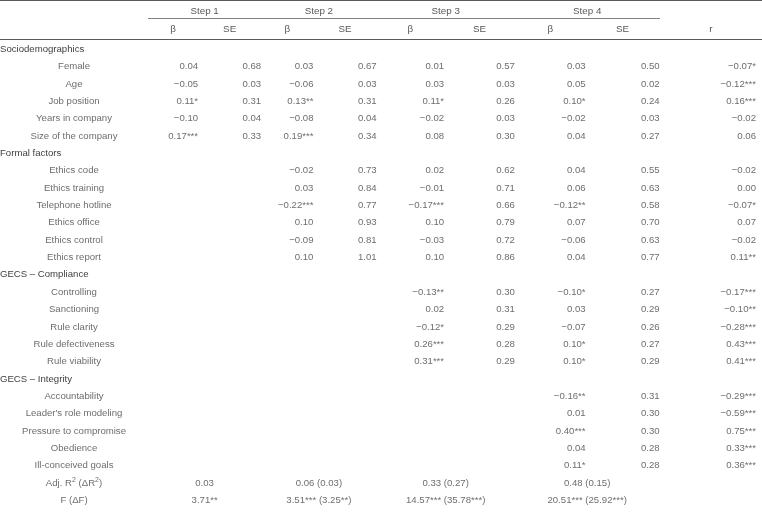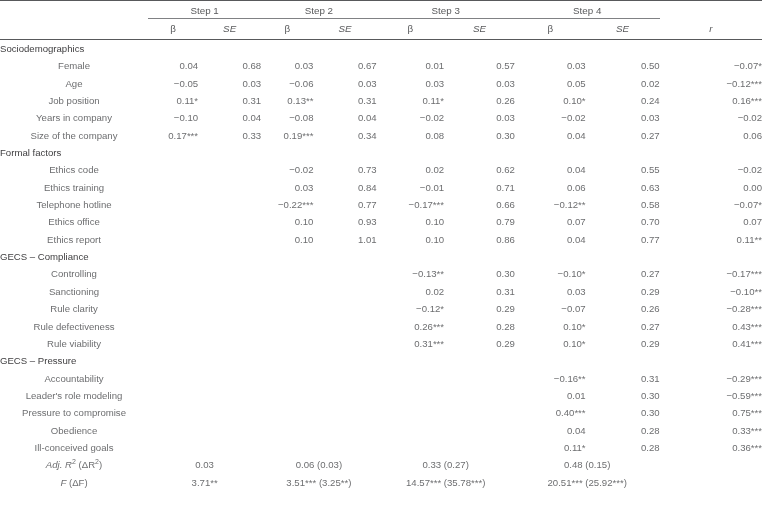--- a/index.html
+++ b/index.html
@@ -69,21 +69,21 @@
   }
   tr.step-row td.blank { border-bottom: none; }
 
   tr.subhead-row td {
     padding: 4px 0 5px 0;
     text-align: center;
     font-size: 9.8px;
     color: #58595b;
     white-space: nowrap;
   }
-  .ital { font-style: italic; }
+  .ital { }
 
   
   tr.data-row td,
   tr.section-row td,
   tr.summary-row td {
     padding: 0;
     height: 17.35px;
     line-height: 17.35px;
     white-space: nowrap;
     font-size: 9.6px;
@@ -99,21 +99,21 @@
     padding-left: 0px;
     font-weight: normal;
     color: #414042;
   }
   td.num {
     text-align: right;
     padding-right: 16px;
     color: #6d6e70;
     font-variant-numeric: tabular-nums;
   }
-  td.num.rcol { }
+  td.num.rcol { padding-right: 6px; }
   td.ctr {
     text-align: center;
     color: #6d6e70;
   }
   .sup-small {
     font-size: 7px;
     vertical-align: super;
     line-height: 0;
   }
 </style>
@@ -271,20 +271,32 @@
           <td class="num"></td>
           <td class="num">0.10</td>
           <td class="num">0.93</td>
           <td class="num">0.10</td>
           <td class="num">0.79</td>
           <td class="num">0.07</td>
           <td class="num">0.70</td>
           <td class="num rcol">0.07</td>
         </tr>
         <tr class="data-row">
+          <td class="lbl">Ethics control</td>
+          <td class="num"></td>
+          <td class="num"></td>
+          <td class="num">−0.09</td>
+          <td class="num">0.81</td>
+          <td class="num">−0.03</td>
+          <td class="num">0.72</td>
+          <td class="num">−0.06</td>
+          <td class="num">0.63</td>
+          <td class="num rcol">−0.02</td>
+        </tr>
+        <tr class="data-row">
           <td class="lbl">Ethics report</td>
           <td class="num"></td>
           <td class="num"></td>
           <td class="num">0.10</td>
           <td class="num">1.01</td>
           <td class="num">0.10</td>
           <td class="num">0.86</td>
           <td class="num">0.04</td>
           <td class="num">0.77</td>
           <td class="num rcol">0.11**</td>
@@ -347,21 +359,21 @@
           <td class="num"></td>
           <td class="num"></td>
           <td class="num"></td>
           <td class="num">0.31***</td>
           <td class="num">0.29</td>
           <td class="num">0.10*</td>
           <td class="num">0.29</td>
           <td class="num rcol">0.41***</td>
         </tr>
         <tr class="section-row">
-          <td class="section-lbl">GECS – Pressure</td>
+          <td class="section-lbl">GECS – Integrity</td>
           <td colspan="9"></td>
         </tr>
         <tr class="data-row">
           <td class="lbl">Accountability</td>
           <td class="num"></td>
           <td class="num"></td>
           <td class="num"></td>
           <td class="num"></td>
           <td class="num"></td>
           <td class="num"></td>

